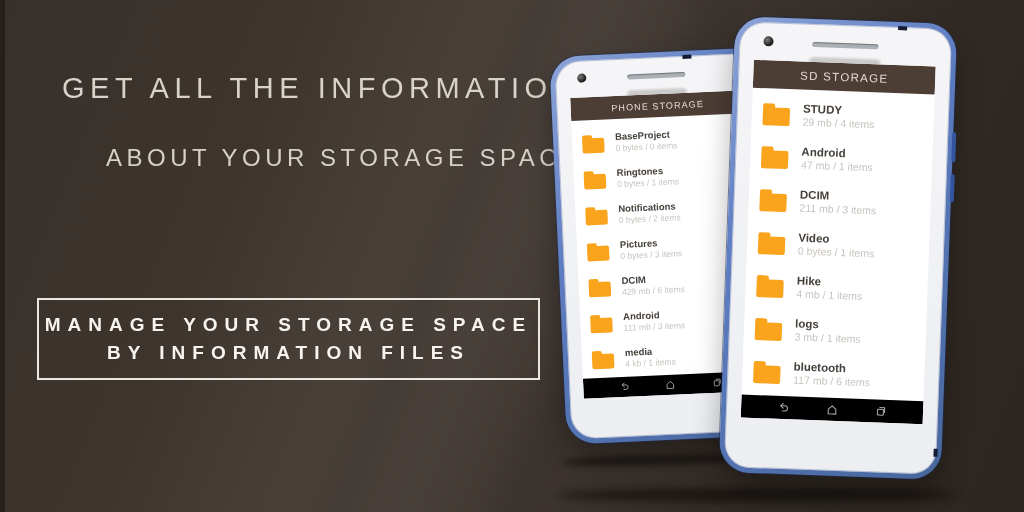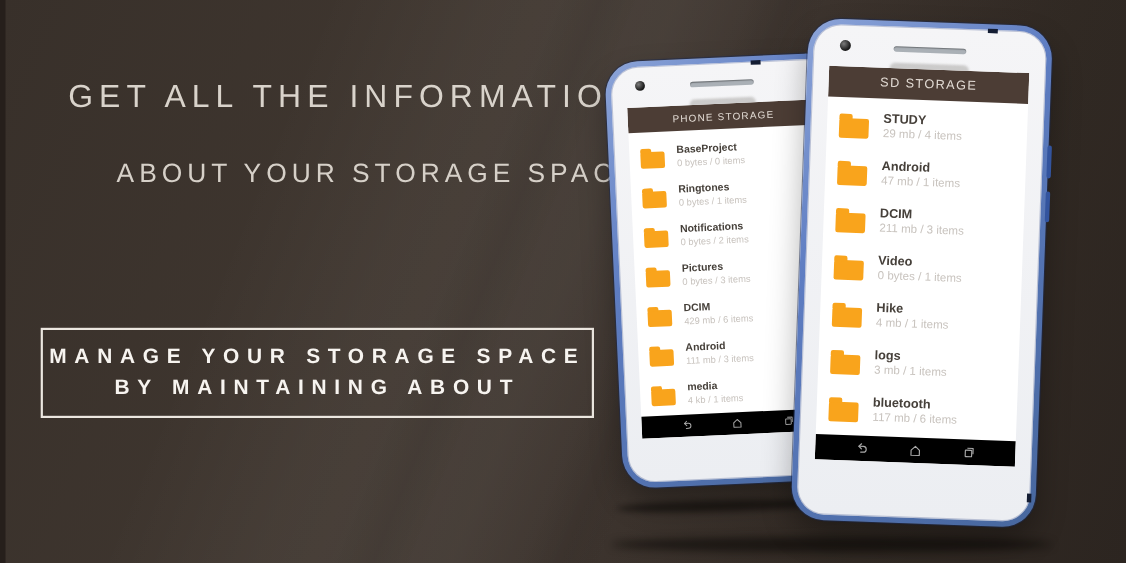--- a/index.html
+++ b/index.html
@@ -102,21 +102,21 @@
 <div class="canvas">
   <div class="edge-strip"></div>
   <div class="streak s1"></div>
   <div class="streak s2"></div>
 
   <div class="hero-title">GET ALL THE INFORMATION</div>
   <div class="hero-sub">ABOUT YOUR STORAGE SPACE</div>
 
   <div class="slogan-box">
     <div class="slogan-line">MANAGE YOUR STORAGE SPACE</div>
-    <div class="slogan-line">BY MAINTAINING ABOUT</div>
+    <div class="slogan-line">BY INFORMATION FILES</div>
   </div>
 
   <div class="ground-shadow shadow-left"></div>
   <div class="ground-shadow shadow-right"></div>
 
   <div class="phone phone-left">
     <div class="bezel">
       <div class="cam"></div>
       <div class="speaker"></div>
       <div class="speaker-smudge"></div>

